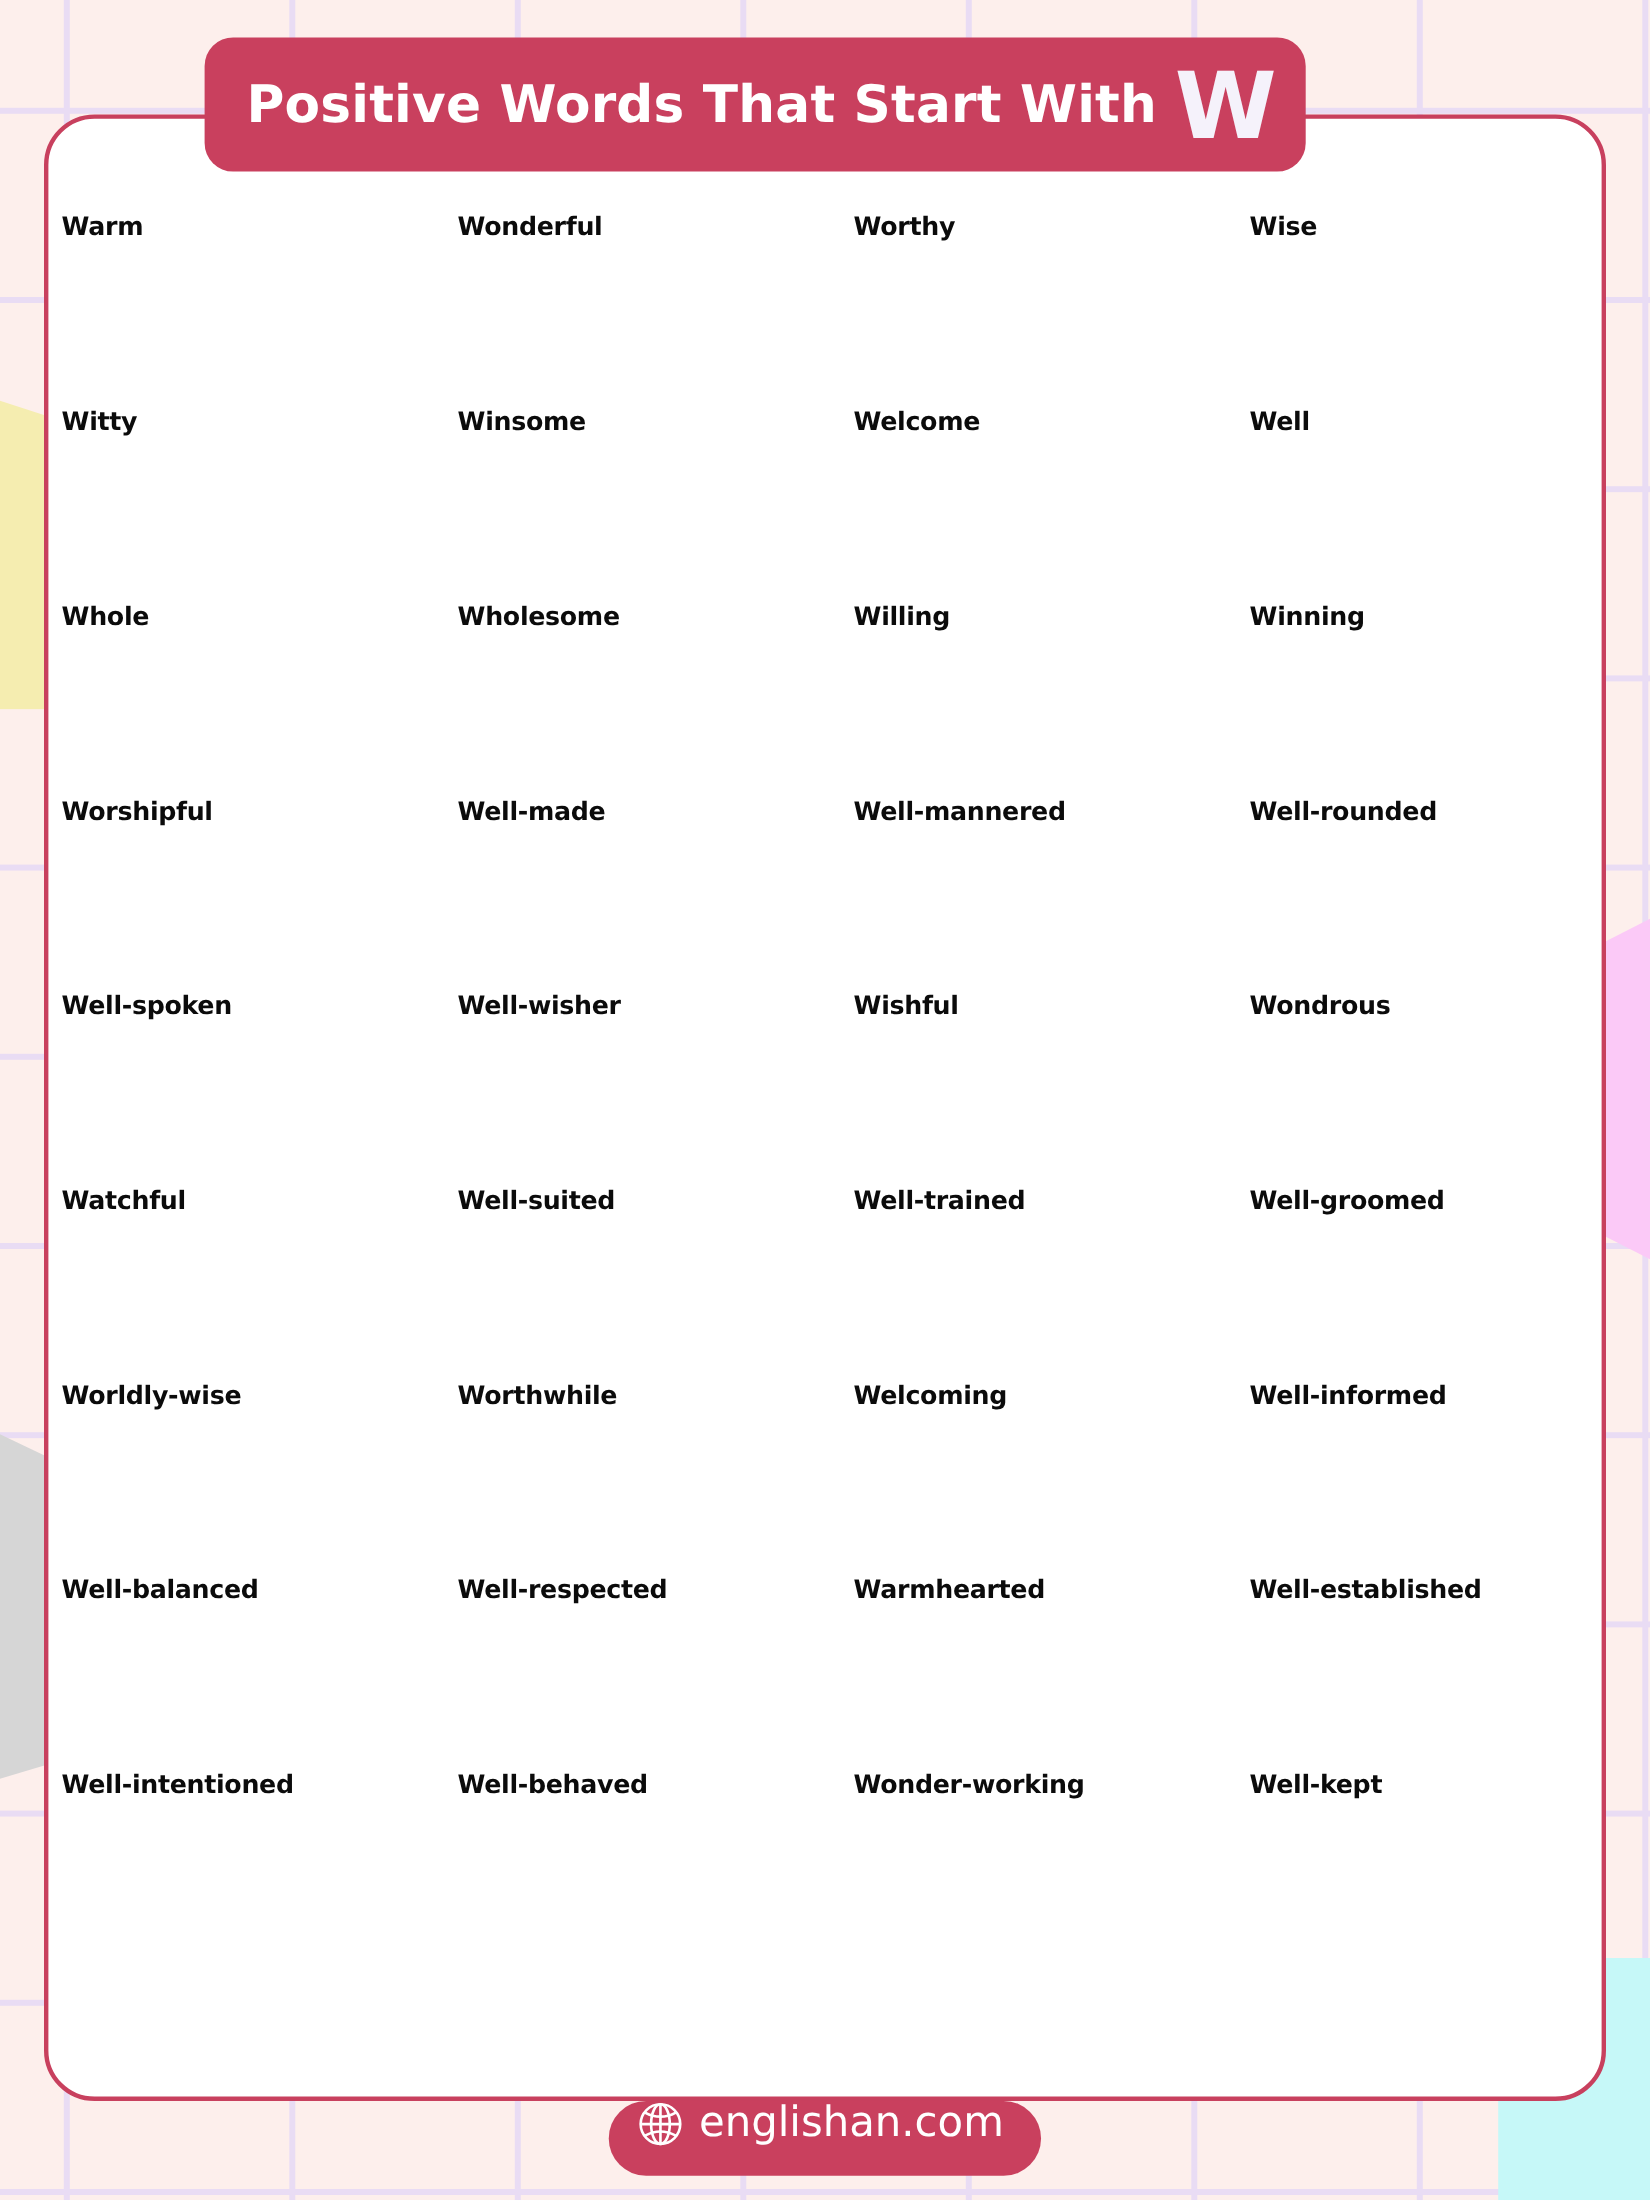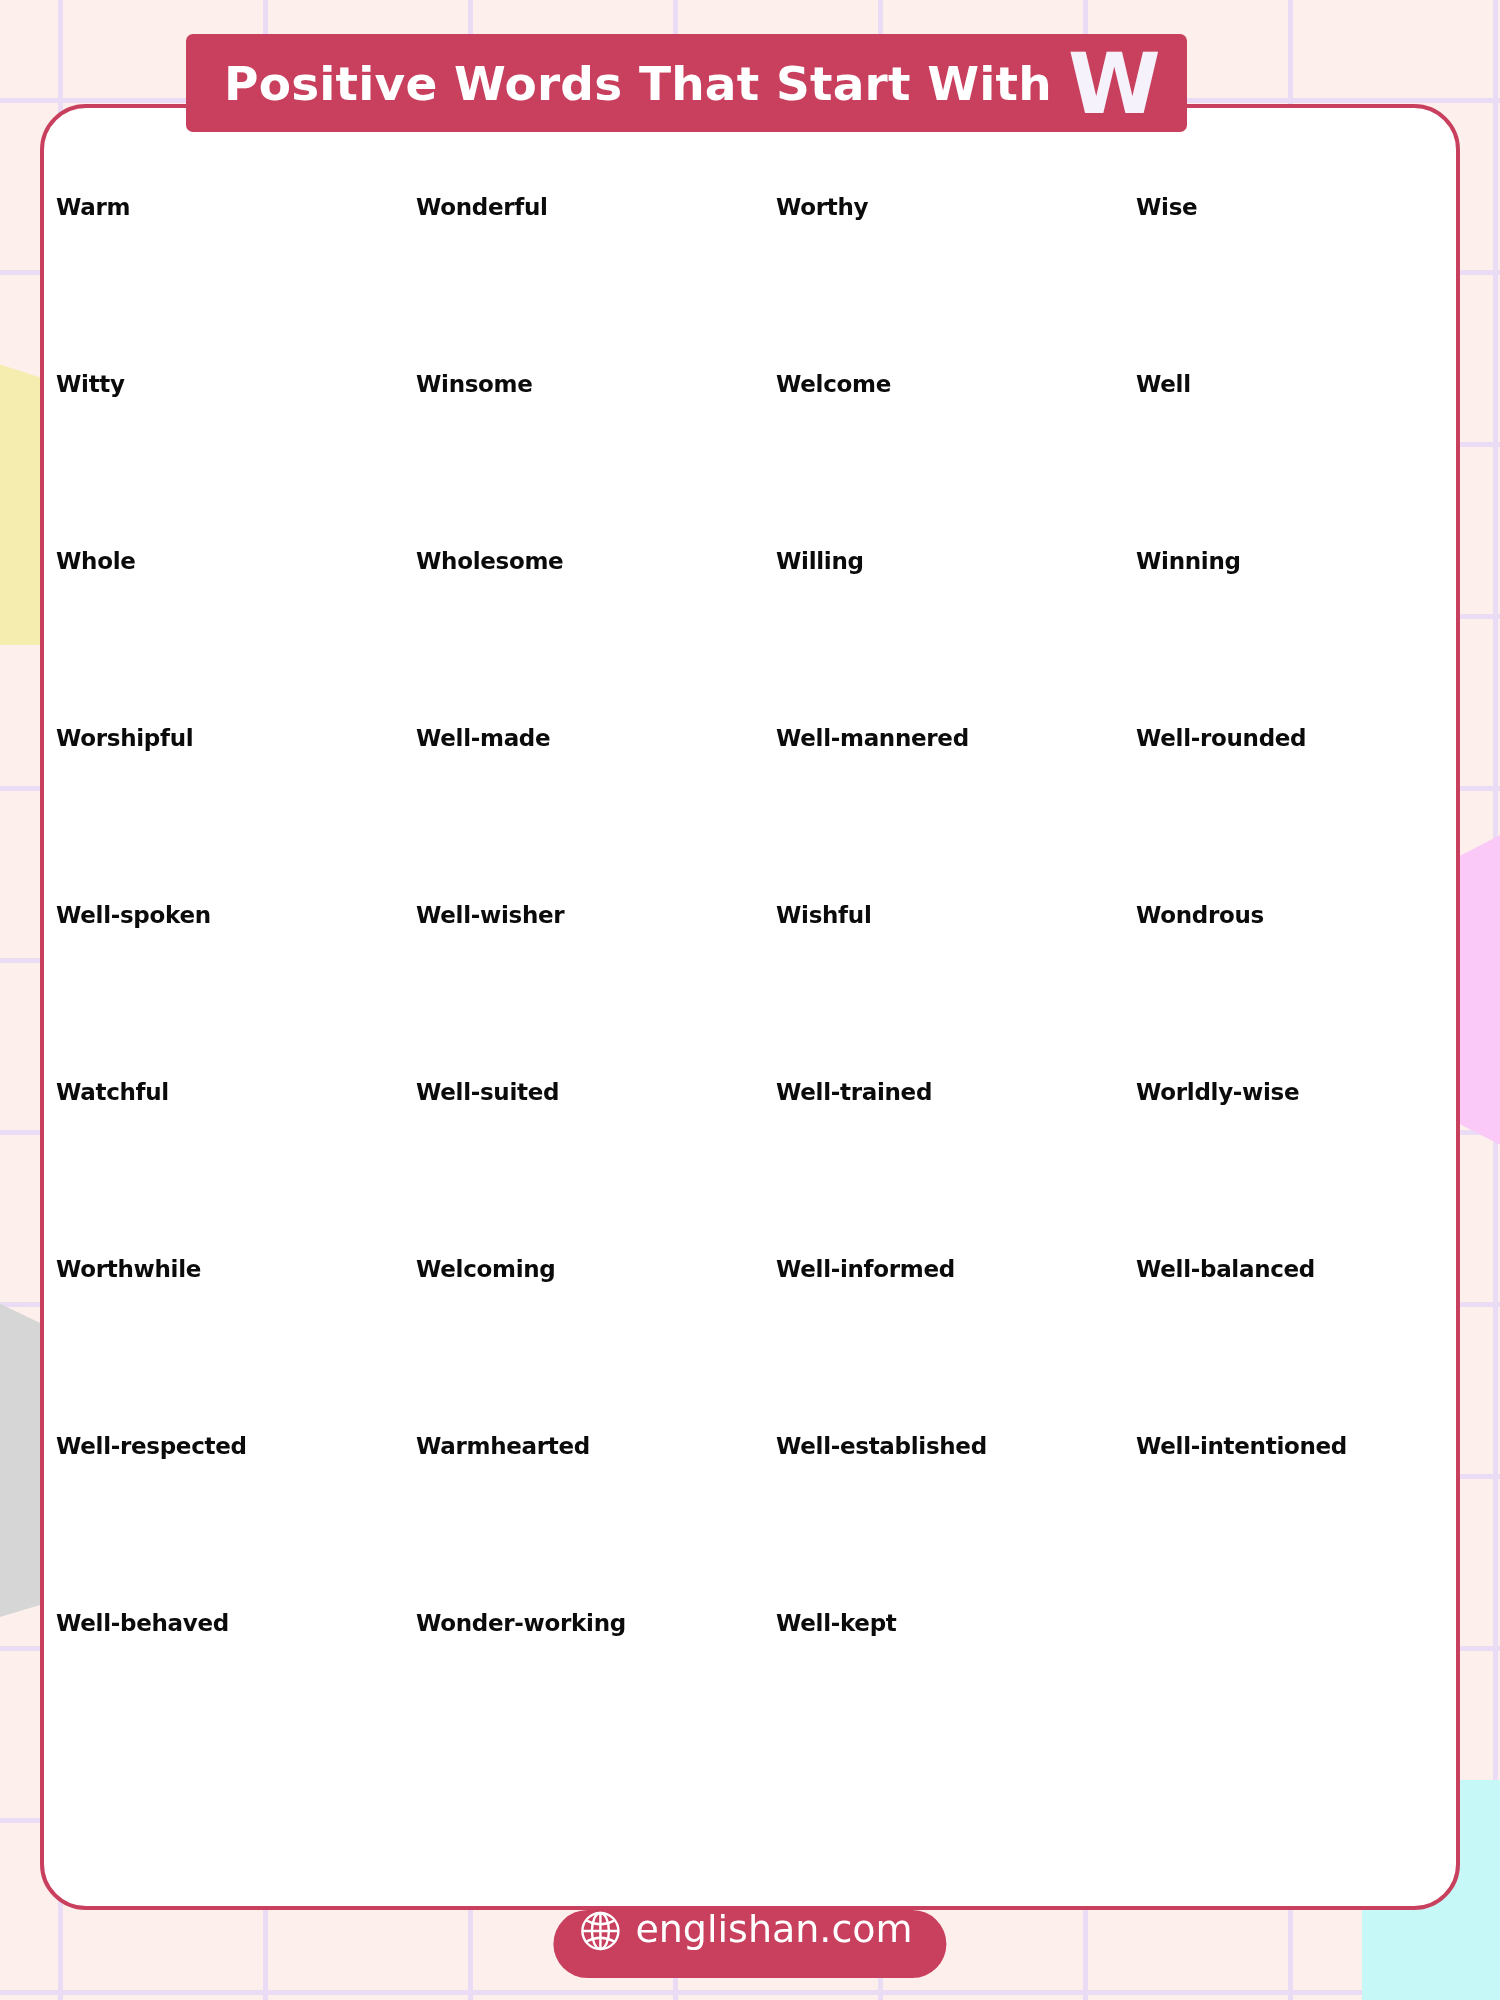--- a/index.html
+++ b/index.html
@@ -66,24 +66,24 @@
     border: 4px solid #c8405e;
     border-radius: 46px;
     z-index: 2;
   }
 
   
   .title-pill {
     position: absolute;
     left: 186px;
     top: 34px;
-    height: 98px;
+    height: 122px;
     padding: 0 26px 0 38px;
     background: #c9405e;
-    border-radius: 7px;
+    border-radius: 26px;
     display: flex;
     align-items: center;
     gap: 6px;
     z-index: 5;
     box-sizing: border-box;
   }
   .title-text {
     color: #ffffff;
     font-size: 47px;
     font-weight: bold;
@@ -181,20 +181,21 @@
     <div class="word">Well-made</div>
     <div class="word">Well-mannered</div>
     <div class="word">Well-rounded</div>
     <div class="word">Well-spoken</div>
     <div class="word">Well-wisher</div>
     <div class="word">Wishful</div>
     <div class="word">Wondrous</div>
     <div class="word">Watchful</div>
     <div class="word">Well-suited</div>
     <div class="word">Well-trained</div>
+    <div class="word">Well-groomed</div>
     <div class="word">Worldly-wise</div>
     <div class="word">Worthwhile</div>
     <div class="word">Welcoming</div>
     <div class="word">Well-informed</div>
     <div class="word">Well-balanced</div>
     <div class="word">Well-respected</div>
     <div class="word">Warmhearted</div>
     <div class="word">Well-established</div>
     <div class="word">Well-intentioned</div>
     <div class="word">Well-behaved</div>

